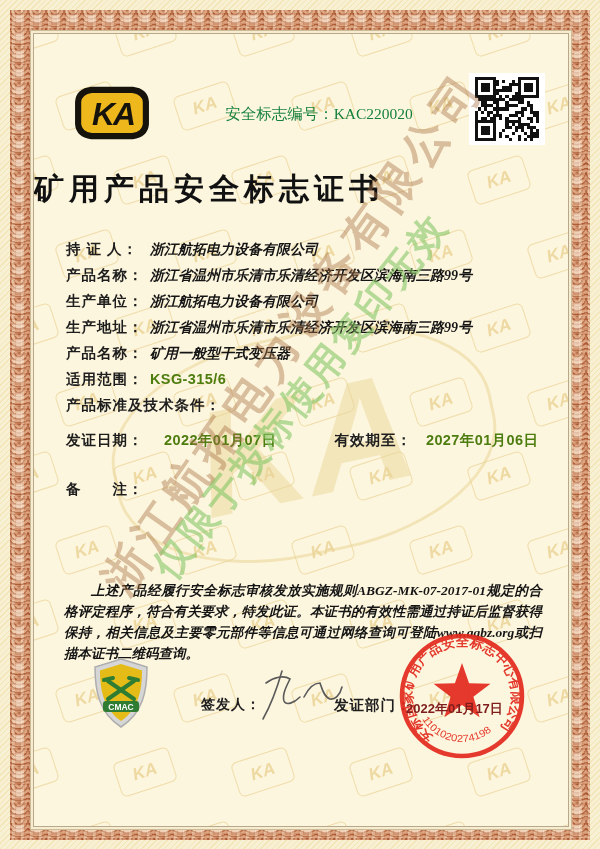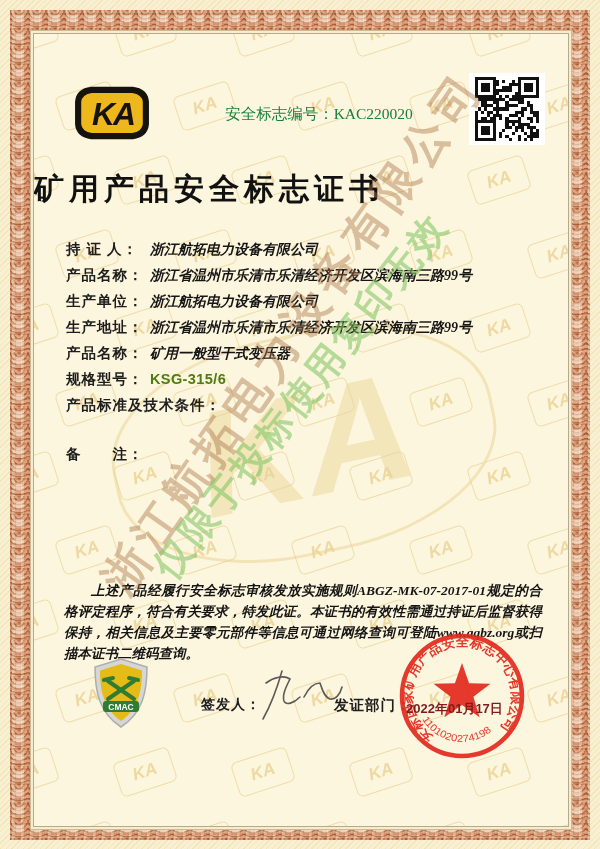--- a/index.html
+++ b/index.html
@@ -430,25 +430,31 @@
         </div>
         <div class="frow">
           <span class="lab">生产地址：</span>
           <span class="val-kai">浙江省温州市乐清市乐清经济开发区滨海南三路99号</span>
         </div>
         <div class="frow">
           <span class="lab">产品名称：</span>
           <span class="val-kai">矿用一般型干式变压器</span>
         </div>
         <div class="frow">
-          <span class="lab">规格型号：</span>
+          <span class="lab">适用范围：</span>
           <span class="val-sans">KSG-315/6</span>
         </div>
         <div class="frow wide">
           <span class="lab">产品标准及技术条件：</span>
+        </div>
+        <div class="frow dates">
+          <span class="lab">发证日期：</span>
+          <span class="val-sans dv">2022年01月07日</span>
+          <span class="lab2">有效期至：</span>
+          <span class="val-sans dv">2027年01月06日</span>
         </div>
         <div class="frow remark">
           <span class="lab">备　　注：</span>
           <span class="val-kai"></span>
         </div>
       </div>
 
     <div class="statement">上述产品经履行安全标志审核发放实施规则ABGZ-MK-07-2017-01规定的合格评定程序，符合有关要求，特发此证。本证书的有效性需通过持证后监督获得保持，相关信息及主要零元部件等信息可通过网络查询可登陆www.aqbz.org或扫描本证书二维码查询。</div>
 
     <svg class="cmac" width="64" height="74" viewBox="0 0 64 74">

